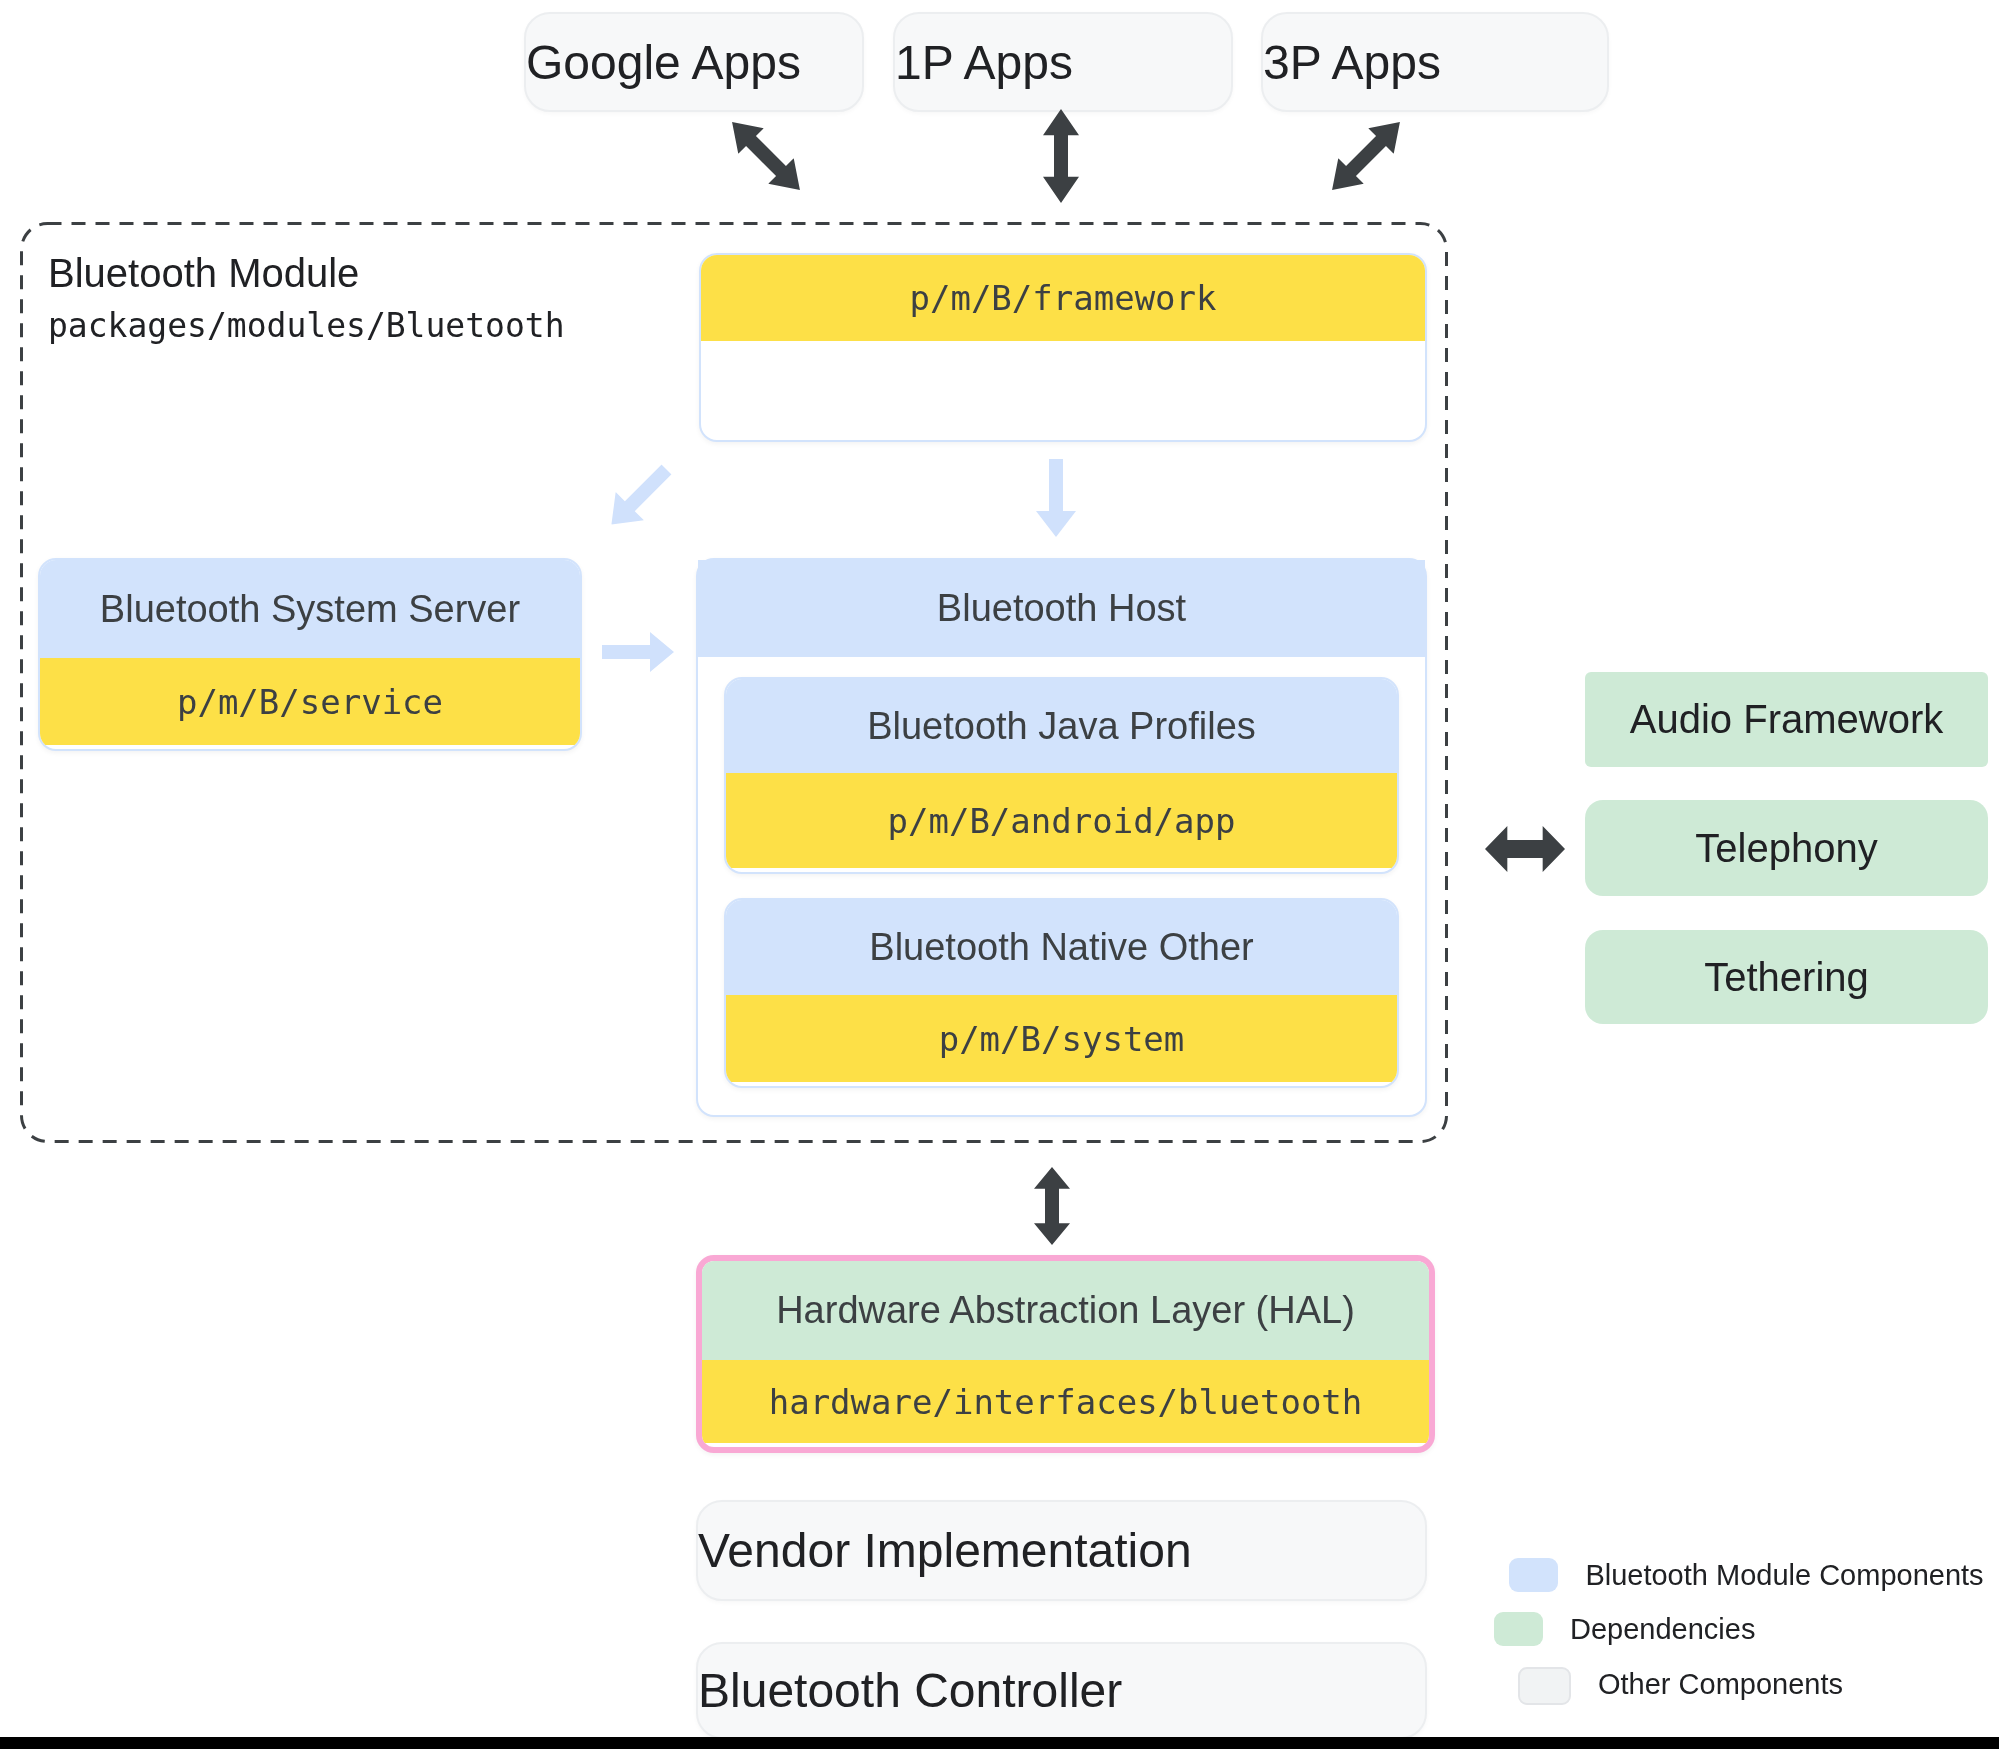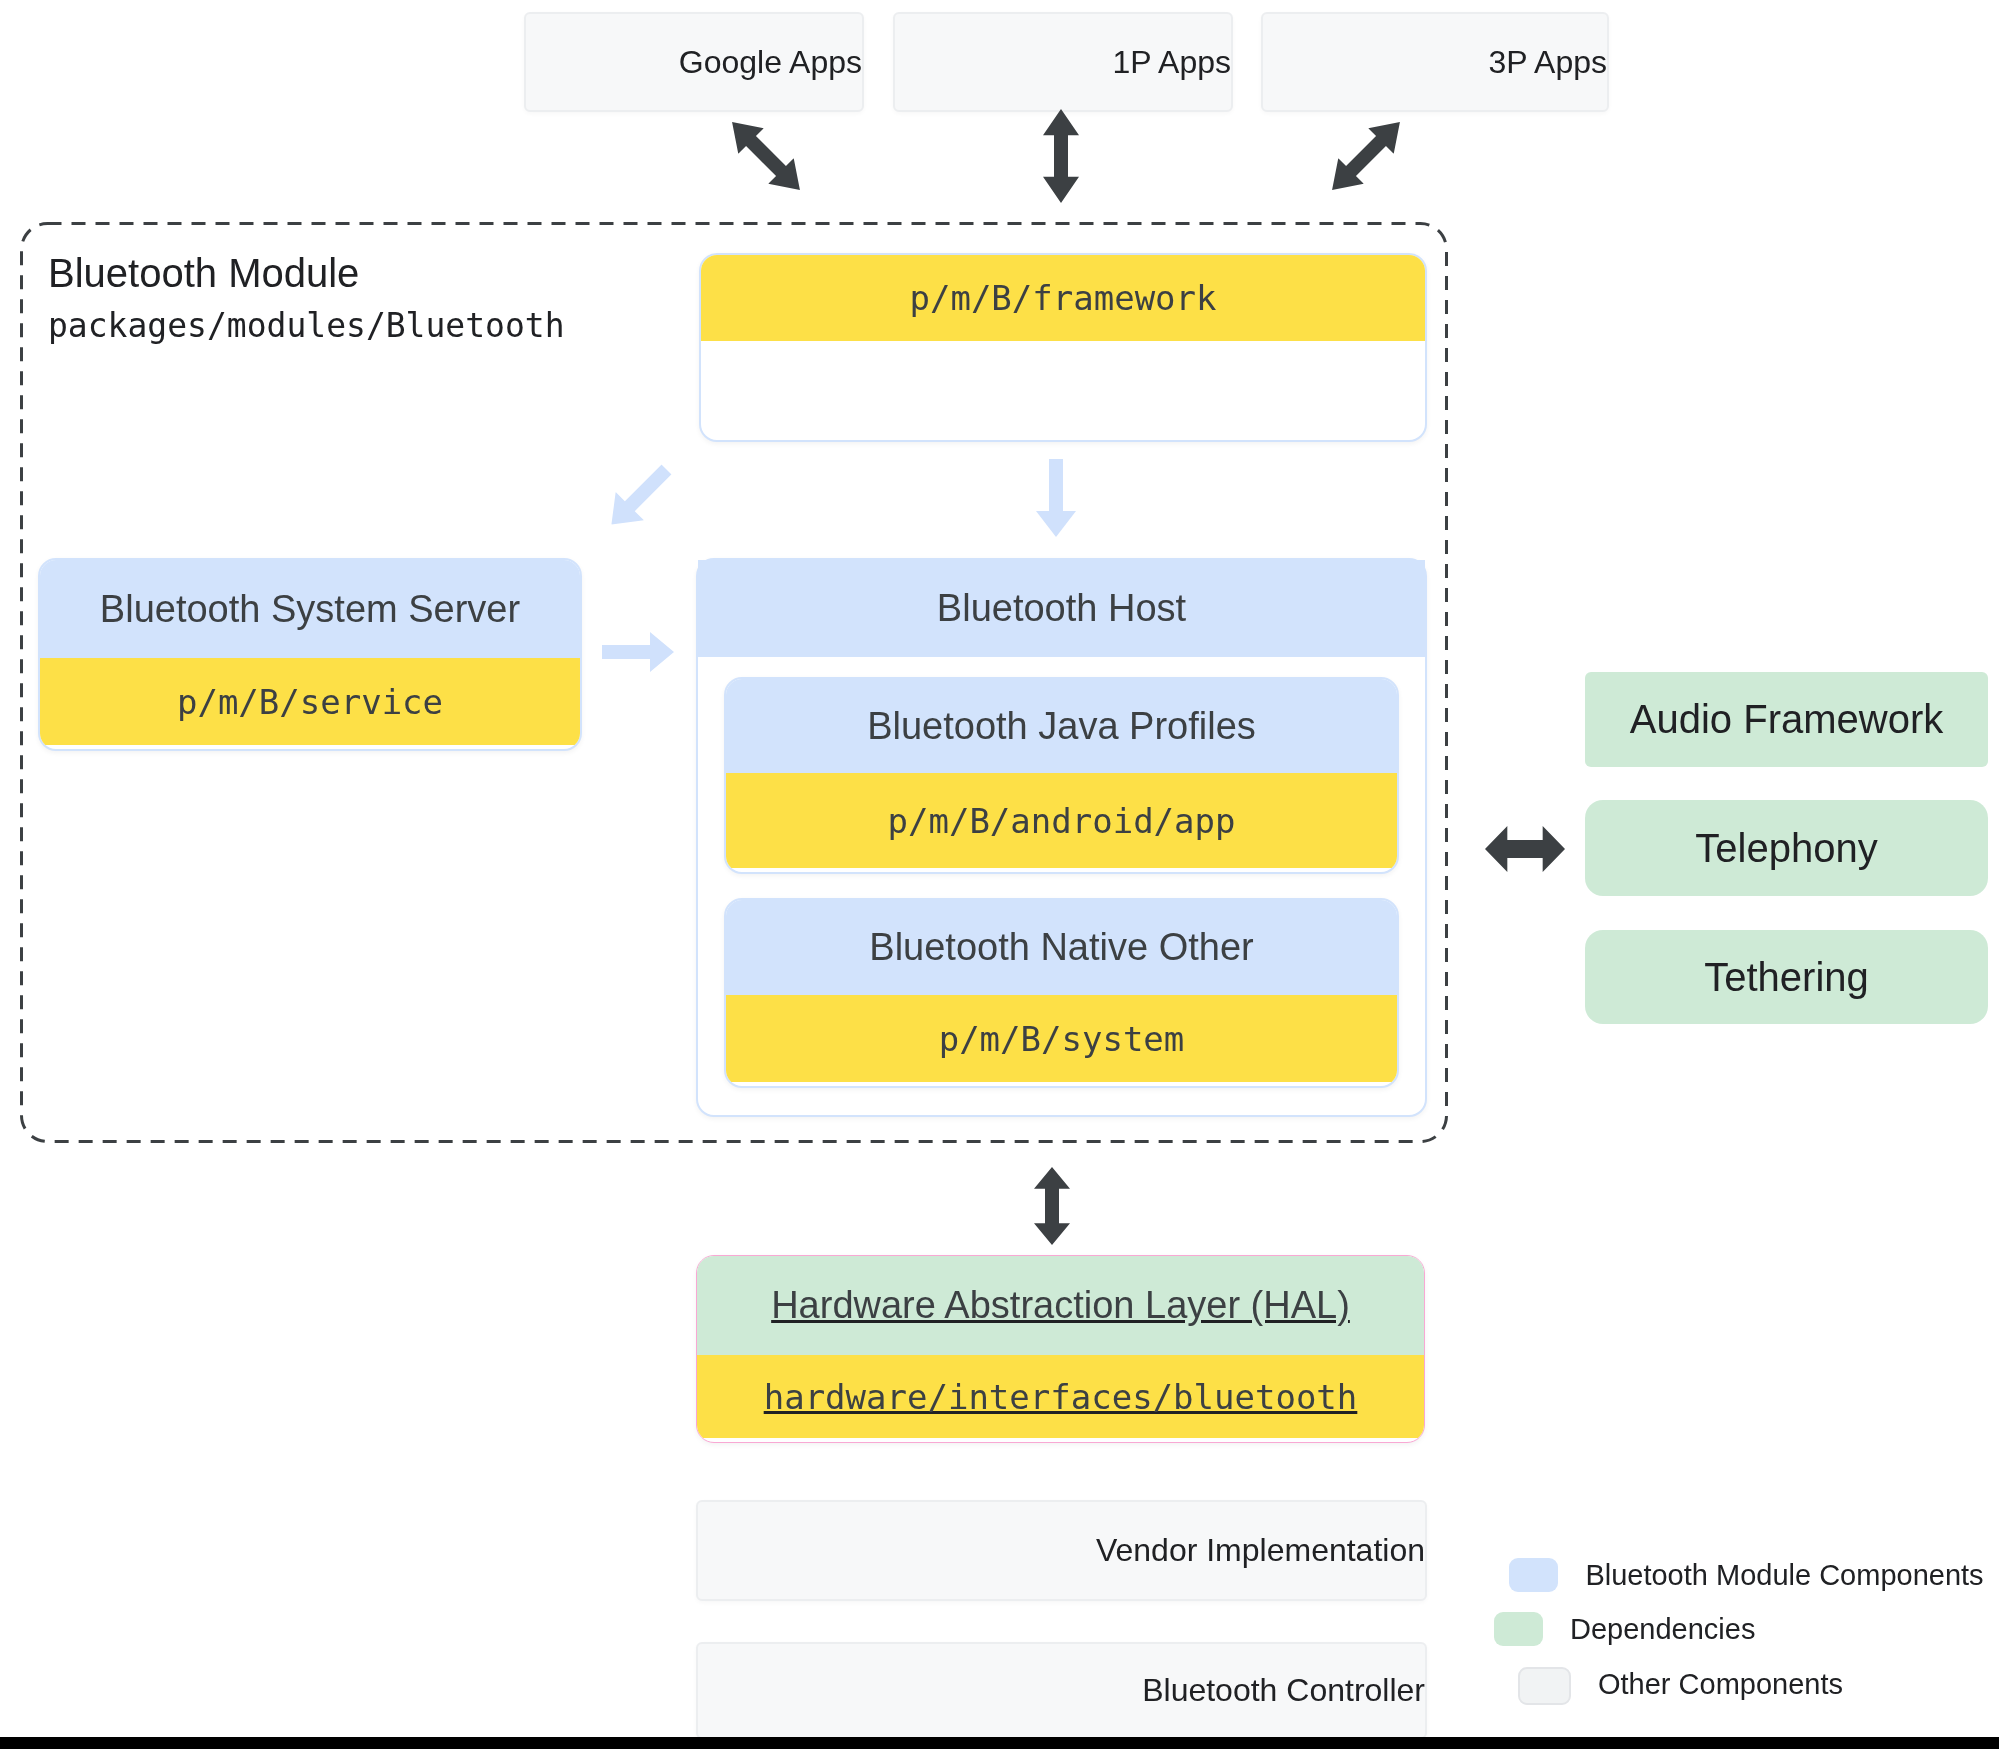--- a/index.html
+++ b/index.html
@@ -3,37 +3,37 @@
 <meta charset="utf-8">
 <style>
   html,body{margin:0;padding:0;background:#ffffff;}
   #stage{
     position:relative;width:1999px;height:1749px;background:#ffffff;
     font-family:"Liberation Sans",sans-serif;color:#202124;overflow:hidden;
   }
   .abs{position:absolute;}
   
   .plainbox{
-    background:#f7f8f9;border:2px solid #eceef0;border-radius:6px;
-    display:flex;align-items:center;justify-content:flex-end;
-    font-size:32px;color:#202124;box-shadow:0 2px 4px rgba(0,0,0,0.03);
+    background:#f7f8f9;border:2px solid #eceef0;border-radius:26px;
+    display:flex;align-items:center;justify-content:flex-start;
+    font-size:48px;color:#202124;box-shadow:0 2px 4px rgba(0,0,0,0.03);
   }
   .greenbox{
     background:#ceead6;border-radius:18px;
     display:flex;align-items:center;justify-content:center;
     font-size:40px;color:#202124;
   }
   .combo{border-radius:18px;overflow:hidden;background:#ffffff;box-shadow:0 2px 5px rgba(0,0,0,0.05);}
   .combo .hd{display:flex;align-items:center;justify-content:center;font-size:38px;color:#3c4043;}
   .combo .bd{display:flex;align-items:center;justify-content:center;
     font-family:"DejaVu Sans Mono","Liberation Mono",monospace;font-size:34px;color:#3c4043;background:#fde047;text-align:center;}
   .blue .hd{background:#d2e3fc;}
   .blue{border:2px solid #d2e3fc;}
   .green .hd{background:#ceead6;}
-  .green{border:1px solid #f9a8d4;text-decoration:underline;}
+  .green{border:6px solid #f9a8d4;}
   
   #host-box{background:#ffffff;border:2px solid #d2e3fc;border-radius:18px;box-shadow:0 2px 5px rgba(0,0,0,0.05);}
   #host-box .hosthd{position:absolute;left:0;top:0;right:0;height:97px;background:#d2e3fc;
     display:flex;align-items:center;justify-content:center;font-size:38px;color:#3c4043;}
   
   #module-title{font-size:40px;color:#202124;line-height:1.15;}
   #module-path{font-family:"DejaVu Sans Mono","Liberation Mono",monospace;font-size:33px;color:#202124;margin-top:10px;}
   
   .arrow{display:block;}
   .dark-fill{fill:#3c4043;}

